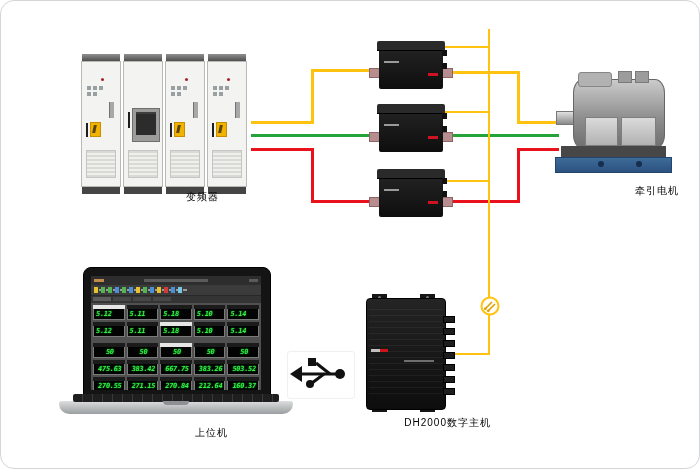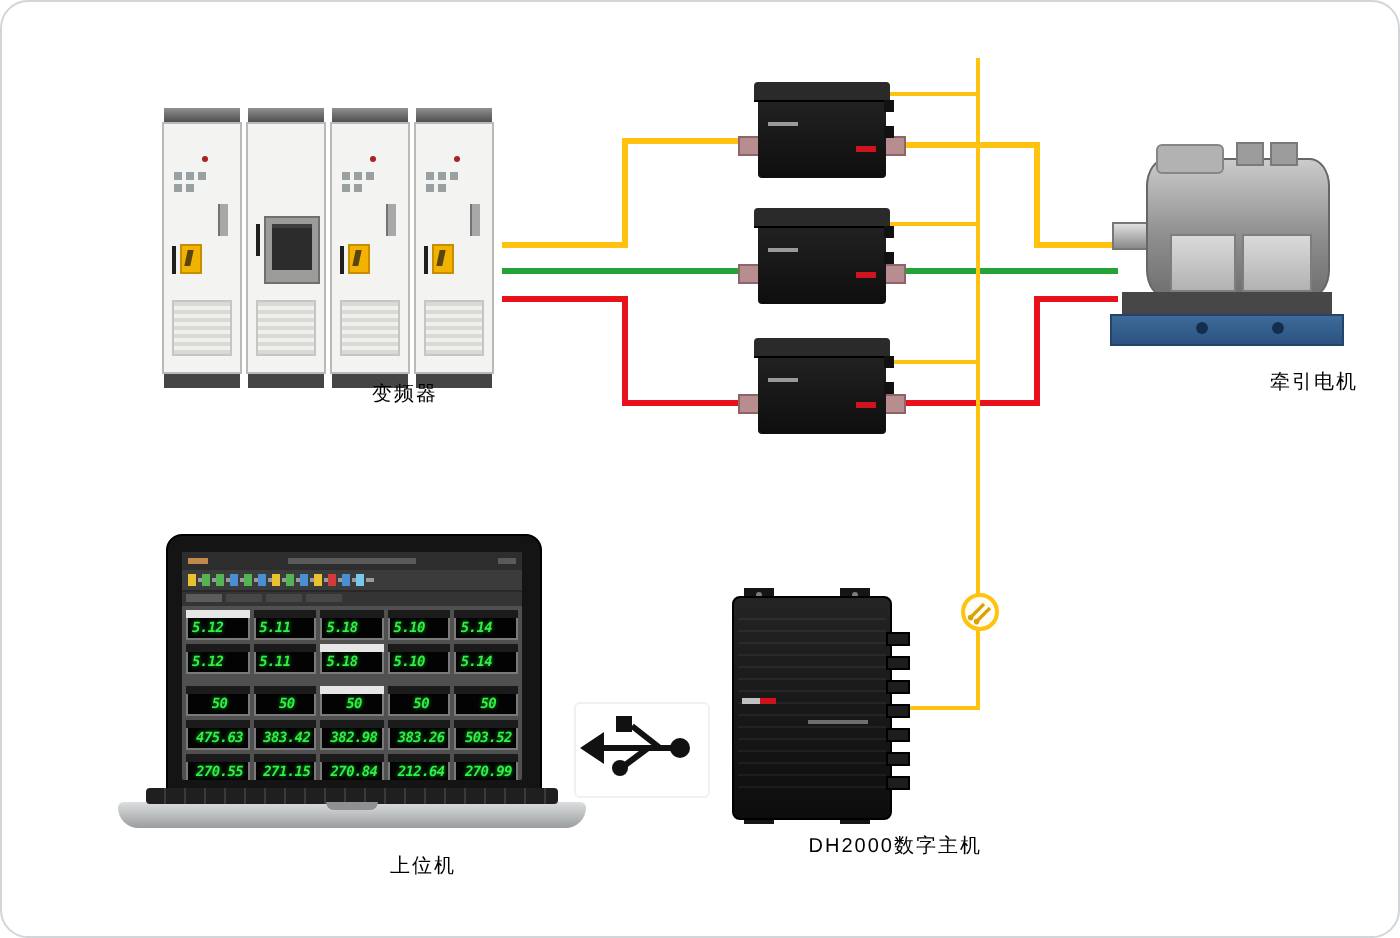--- a/index.html
+++ b/index.html
@@ -350,21 +350,21 @@
             <div class="cell">
                 <div class="ch"></div>
                 <div class="cv">475.63</div>
               </div>
             <div class="cell">
                 <div class="ch"></div>
                 <div class="cv">383.42</div>
               </div>
             <div class="cell">
                 <div class="ch"></div>
-                <div class="cv">382.98</div>
+                <div class="cv">667.75</div>
               </div>
             <div class="cell">
                 <div class="ch"></div>
                 <div class="cv">383.26</div>
               </div>
             <div class="cell">
                 <div class="ch"></div>
                 <div class="cv">503.52</div>
               </div>
             <div class="cell">
@@ -378,21 +378,21 @@
             <div class="cell">
                 <div class="ch"></div>
                 <div class="cv">270.84</div>
               </div>
             <div class="cell">
                 <div class="ch"></div>
                 <div class="cv">212.64</div>
               </div>
             <div class="cell">
                 <div class="ch"></div>
-                <div class="cv">270.99</div>
+                <div class="cv">160.37</div>
               </div>
           </div>
 
         </div>
       </div>
     </div>
     <div class="lbase">
       <div class="deck"></div>
       <div class="kb"></div>
       <div class="notch"></div>

